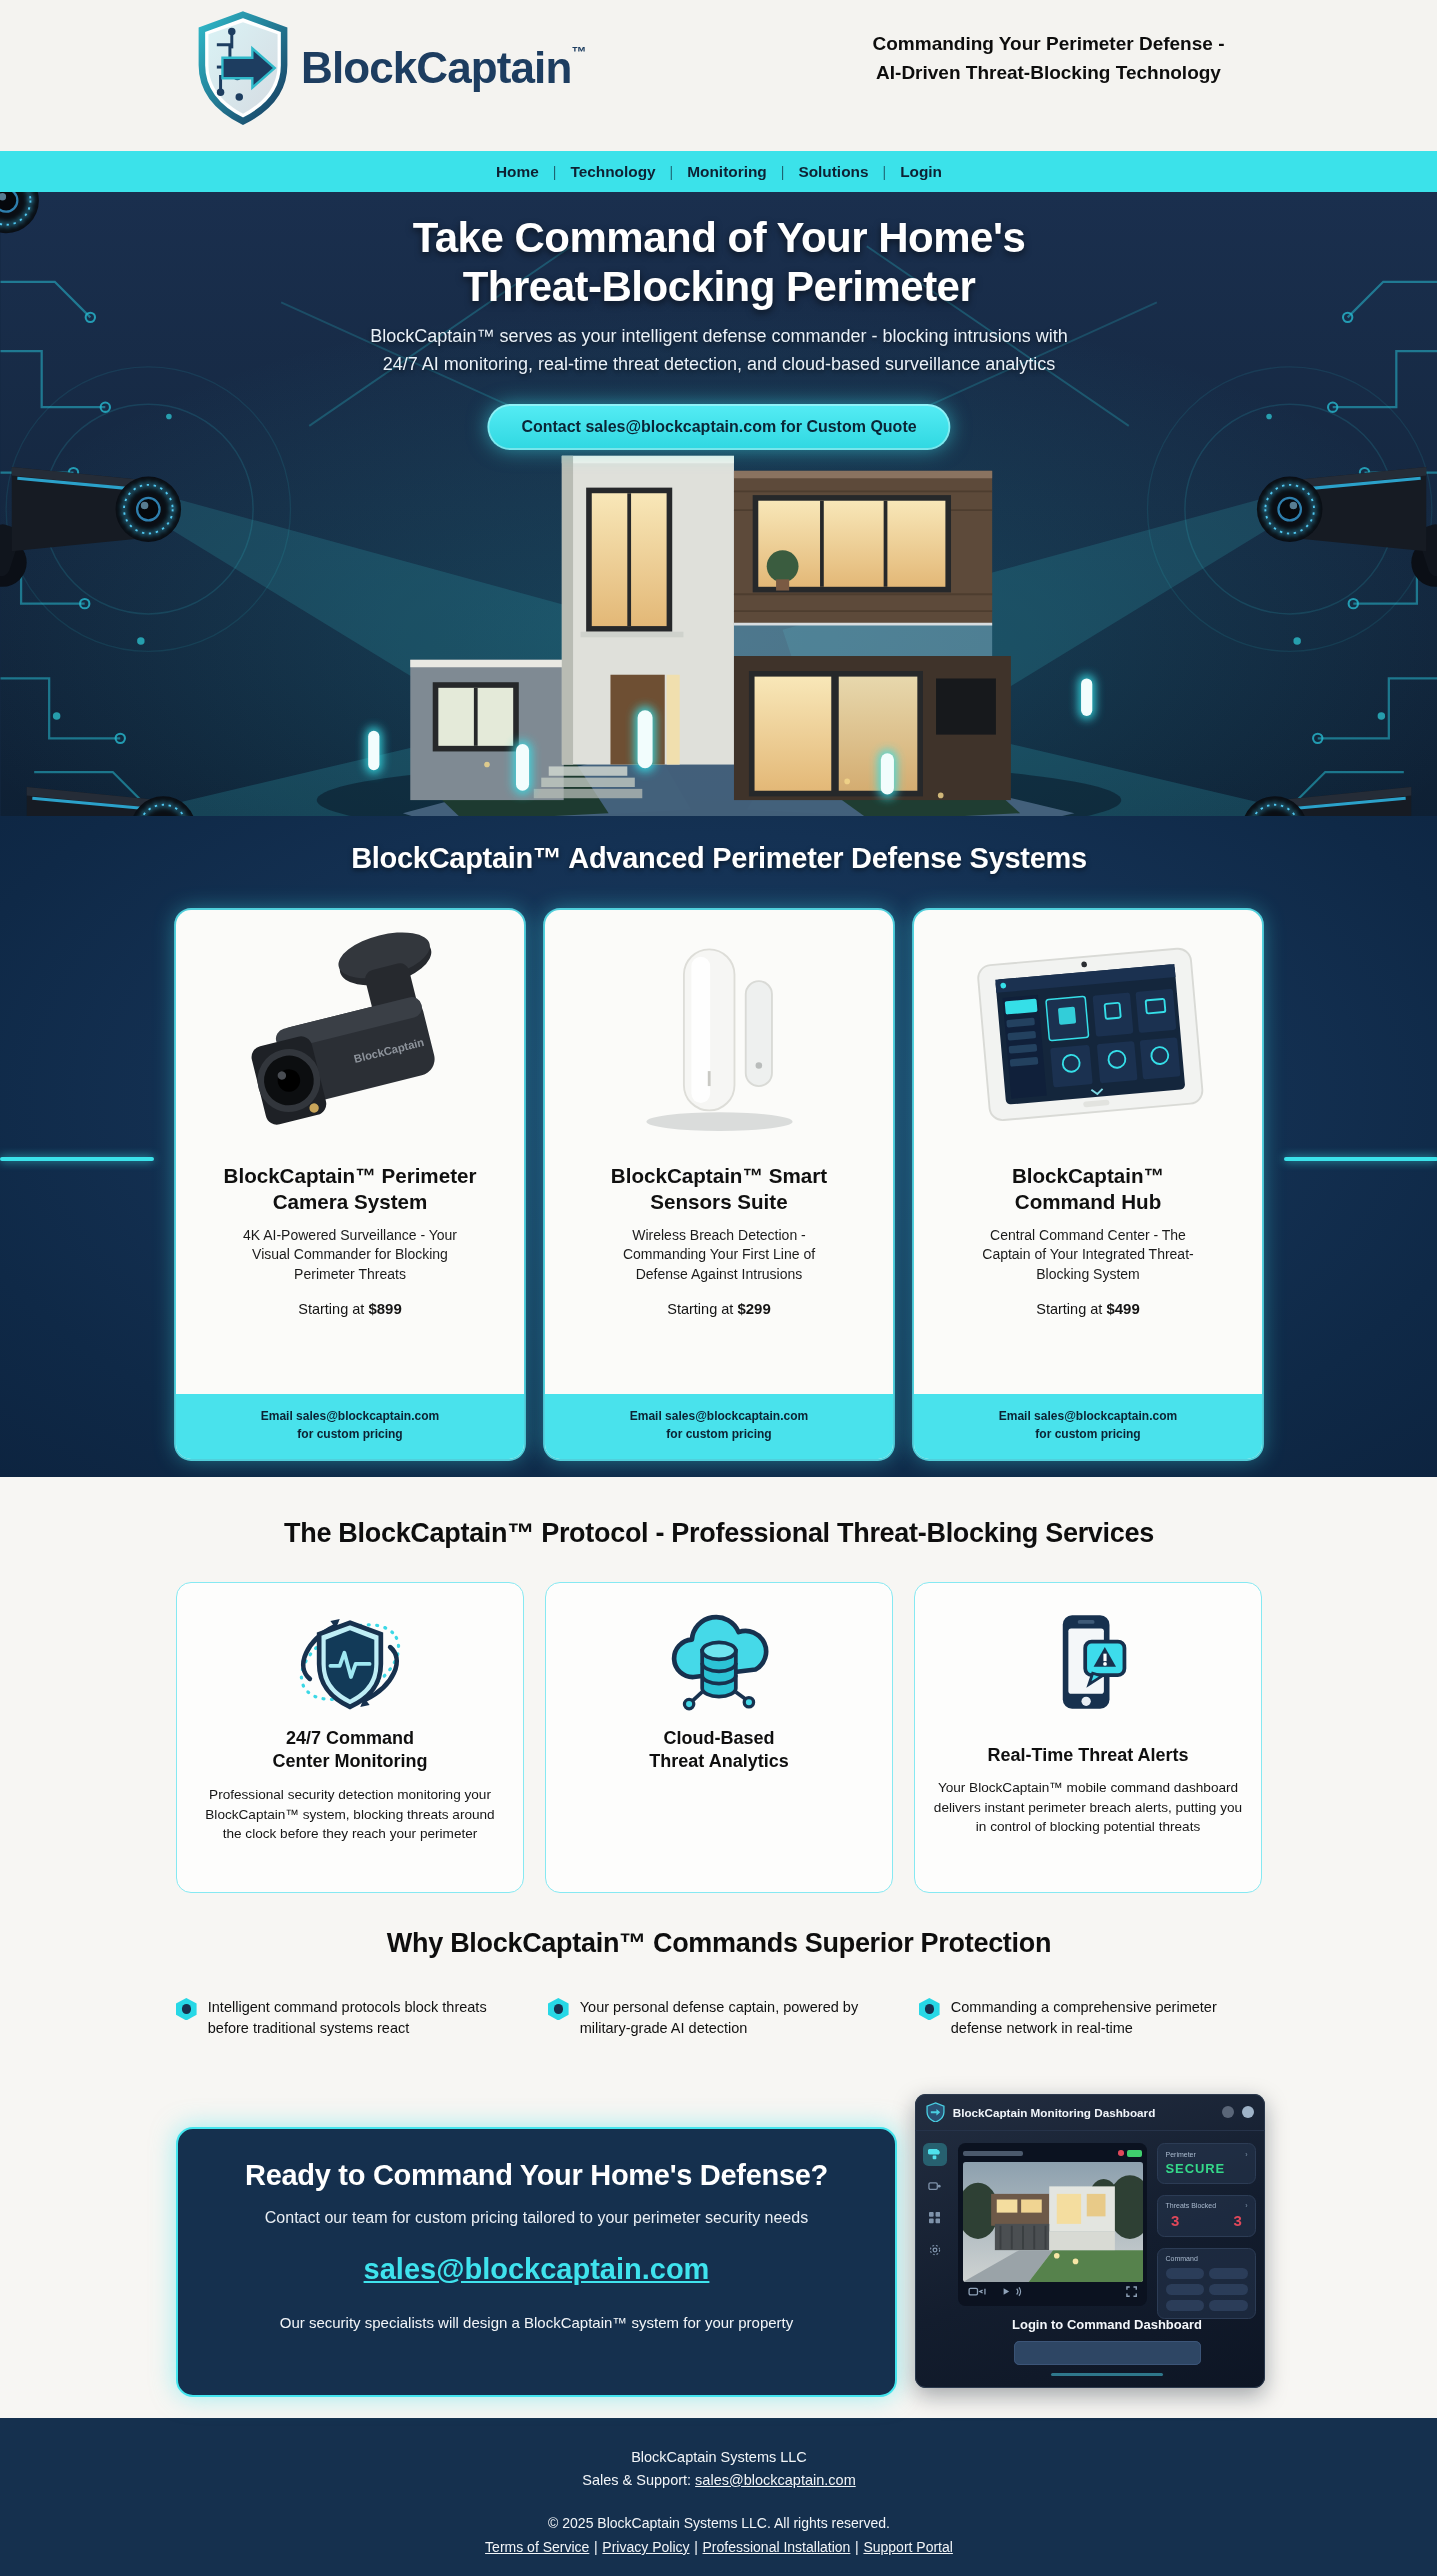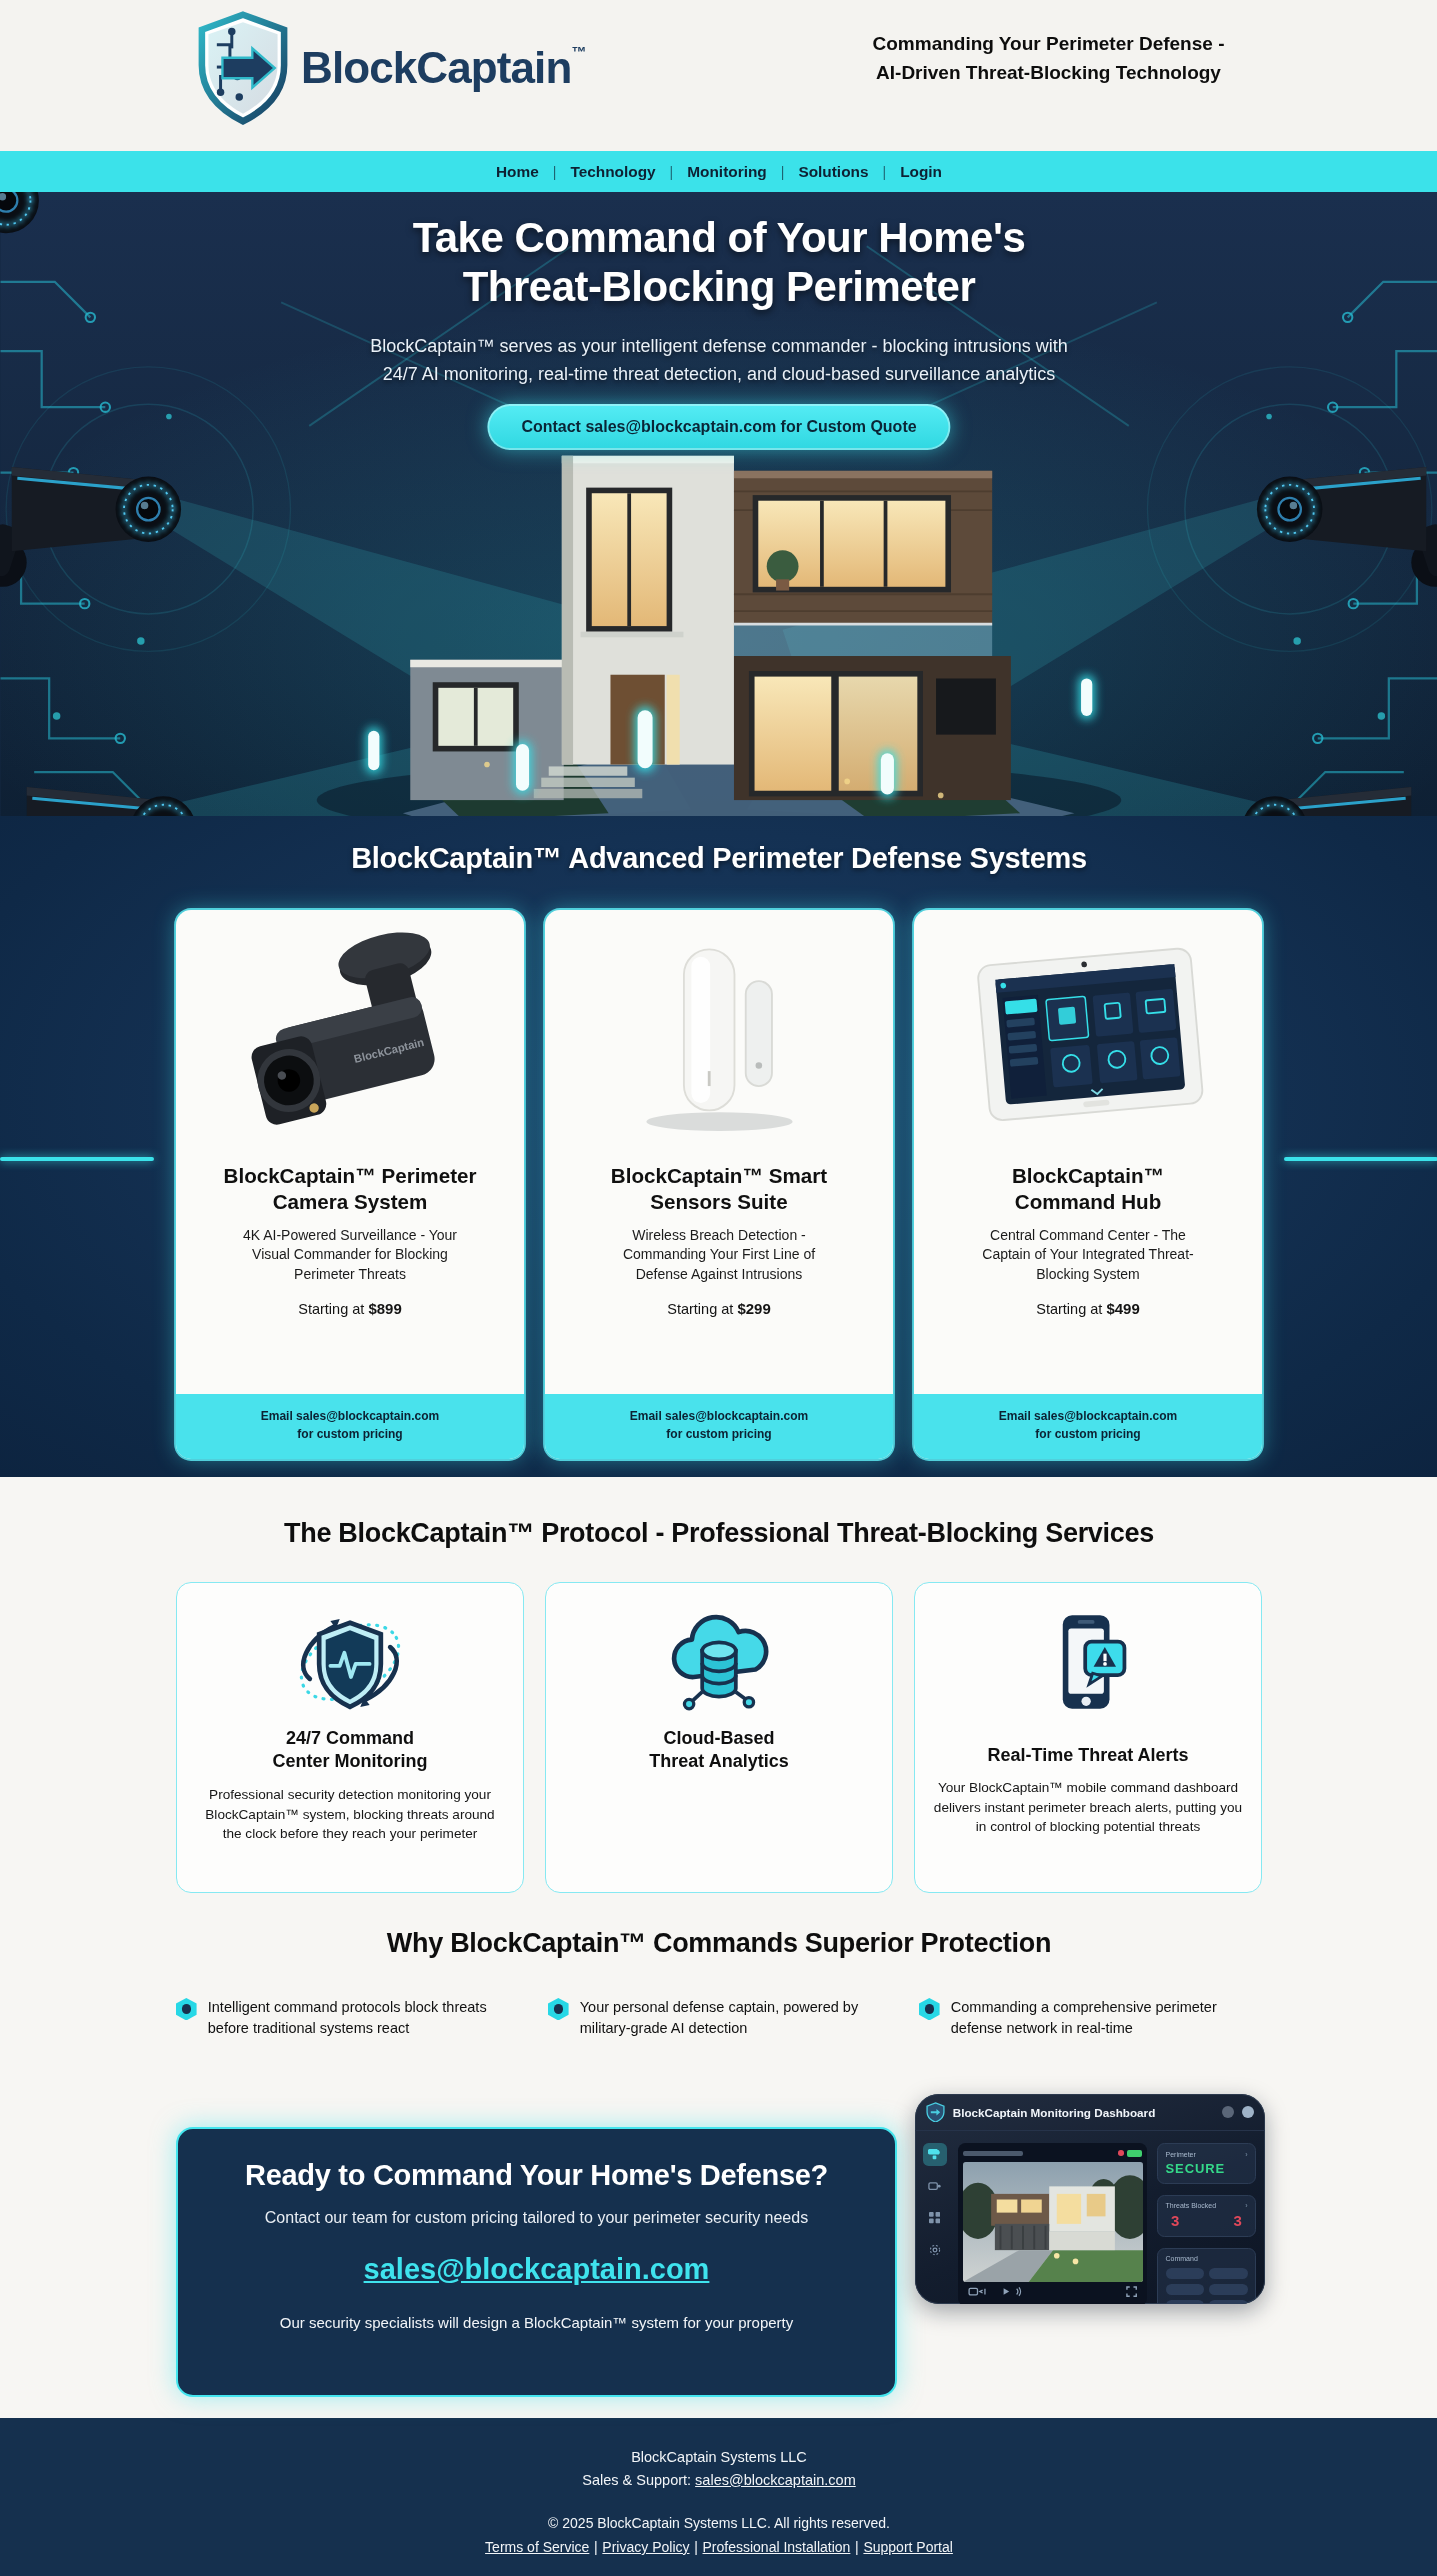--- a/index.html
+++ b/index.html
@@ -18,21 +18,21 @@
   
   nav { height:41px; background:#3be2ea; display:flex; align-items:center; justify-content:center; gap:14px; }
   nav a { font-size:15.4px; font-weight:bold; color:#0e2133; text-decoration:none; cursor:pointer; }
   nav .sep { color:#0e2133; opacity:.65; font-size:14px; }
 
   
   .hero { height:624px; position:relative; background:#132741; }
   .hero svg.hero-art { position:absolute; inset:0; display:block; }
   .hero h1 { position:absolute; top:20.6px; left:0; width:100%; text-align:center; color:#ffffff;
              font-size:42px; line-height:1.18; letter-spacing:-0.5px; text-shadow:0 2.8px 7.5px rgba(0,0,0,.55); }
-  .hero-sub { position:absolute; top:141px; left:0; width:100%; text-align:center; color:#eaf1f8;
+  .hero-sub { position:absolute; top:131px; left:0; width:100%; text-align:center; color:#eaf1f8;
               font-size:18px; line-height:1.55; text-shadow:0 1.9px 4.7px rgba(0,0,0,.5); }
   .hero-cta { position:absolute; top:212px; left:50%; transform:translateX(-50%);
               background:linear-gradient(180deg,#55ecf4,#2fd7e1); color:#0a2536; border:none;
               font-family:inherit; font-size:16px; font-weight:bold; padding:14px 34px; border-radius:24px;
               box-shadow:0 0 20.6px rgba(61,226,236,.55), inset 0 0 0 1.9px rgba(255,255,255,.35); cursor:pointer; }
 
   
   .products { height:661px; position:relative;
               background:radial-gradient(ellipse at 50% 42%, #1a3c63 0%, #143153 48%, #0f2947 78%, #0d2440 100%); }
   .products h2 { position:absolute; top:26px; left:0; width:100%; text-align:center; color:#ffffff;
@@ -75,21 +75,21 @@
   .cta-box { position:absolute; left:176px; top:650px; width:721px; height:270px; background:#15304e;
              border:2.8px solid #43e5ee; border-radius:17px; box-shadow:0 0 24px rgba(67,229,238,.5);
              text-align:center; padding-top:30px; }
   .cta-box h2 { font-size:29px; color:#ffffff; letter-spacing:-0.3px; }
   .cta-box .cta-sub { font-size:16px; color:#e9eef4; margin-top:17px;text-align:center; }
   .cta-box .cta-email { display:inline-block; font-size:29px; font-weight:bold; color:#3fe3ee;
                         text-decoration:underline; margin-top:26px; cursor:pointer; }
   .cta-box .cta-note { font-size:15px; color:#f2f5f8; margin-top:28px; }
 
   
-  .dash { position:absolute; left:915px; top:617px; width:350px; height:210px; border-radius:24px;
+  .dash { position:absolute; left:915px; top:617px; width:350px; height:294px; border-radius:11px;
           background:linear-gradient(160deg,#232e41 0%,#131d2e 55%,#0d1524 100%);
           box-shadow:0 7.5px 22.5px rgba(10,20,35,.35), inset 0 0 0 0.9px #2c3a4e; overflow:hidden; }
   .dash-bar { height:37px; display:flex; align-items:center; padding:0 11.2px; gap:7.5px;
               border-bottom:0.9px solid #26334a; }
   .dash-title { font-size:11.7px; font-weight:bold; color:#f1f5fa; flex:1; }
   .dash-circ { width:12px; height:12px; border-radius:50%; background:#5a6678; }
   .dash-circ.av { background:#9fb3c8; }
   .dside { position:absolute; left:7.5px; top:49px; width:28px; display:flex; flex-direction:column; gap:9.4px; }
   .dside .it { width:24px; height:22.5px; border-radius:5.6px; display:flex; align-items:center; justify-content:center; }
   .dside .it.active { background:#27606f; }

